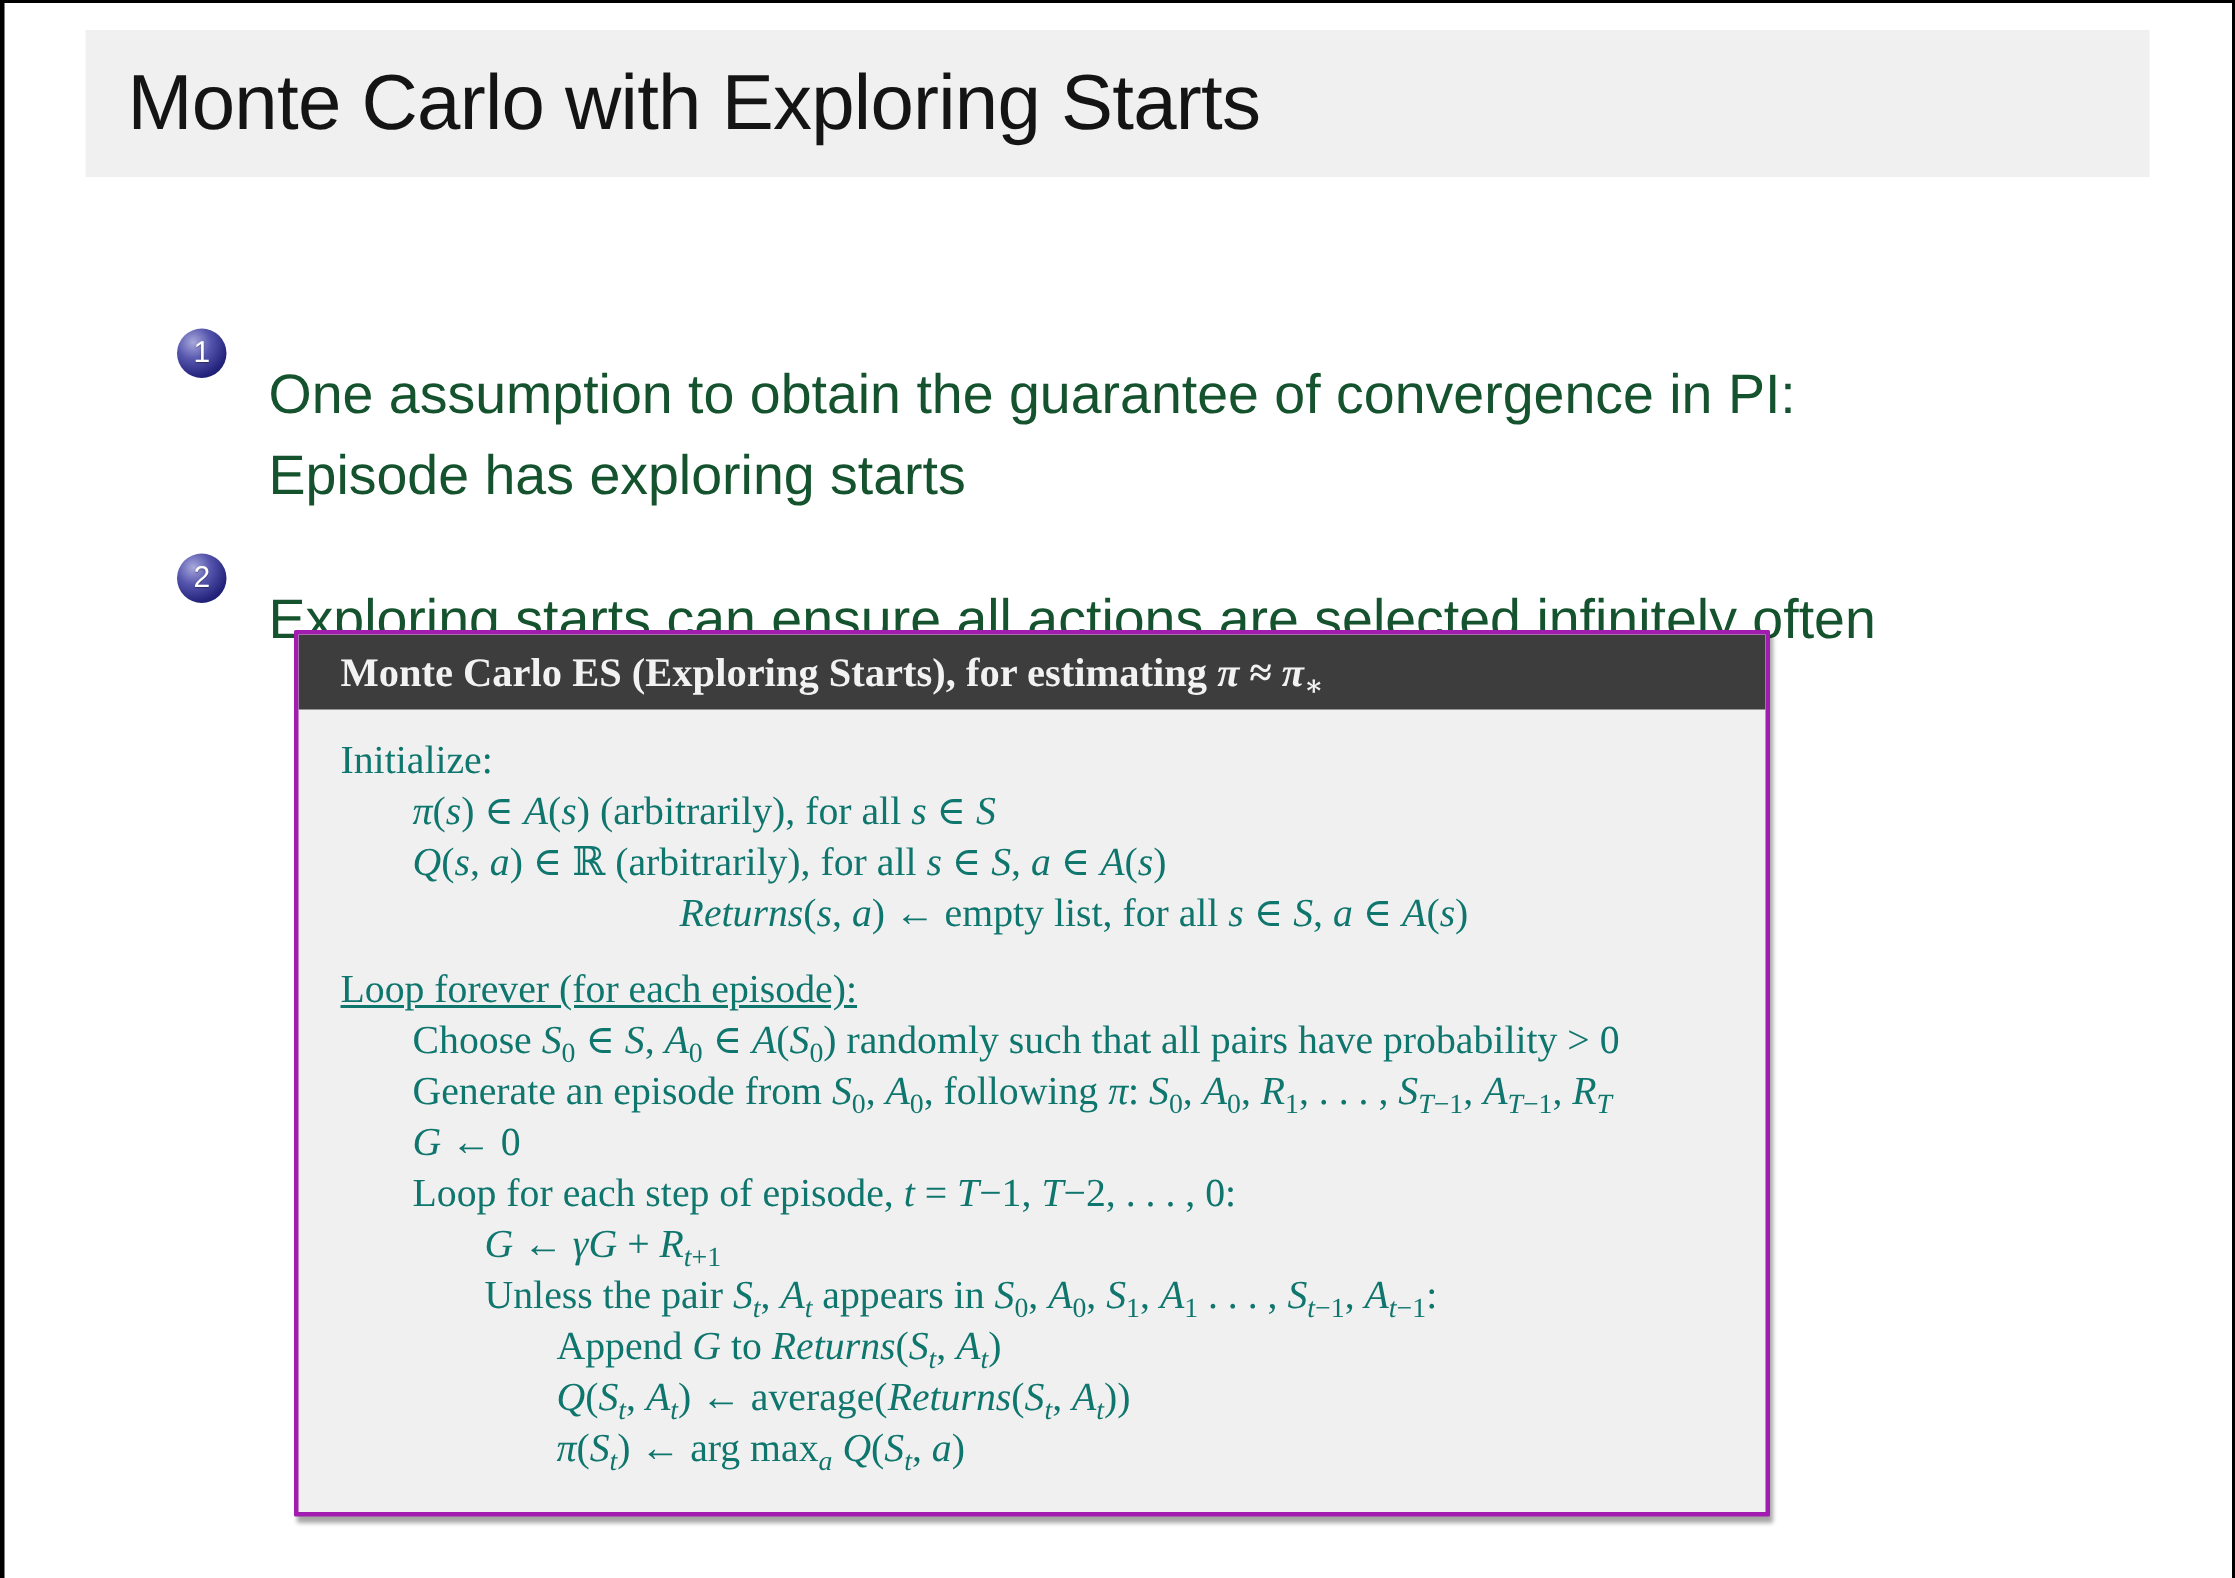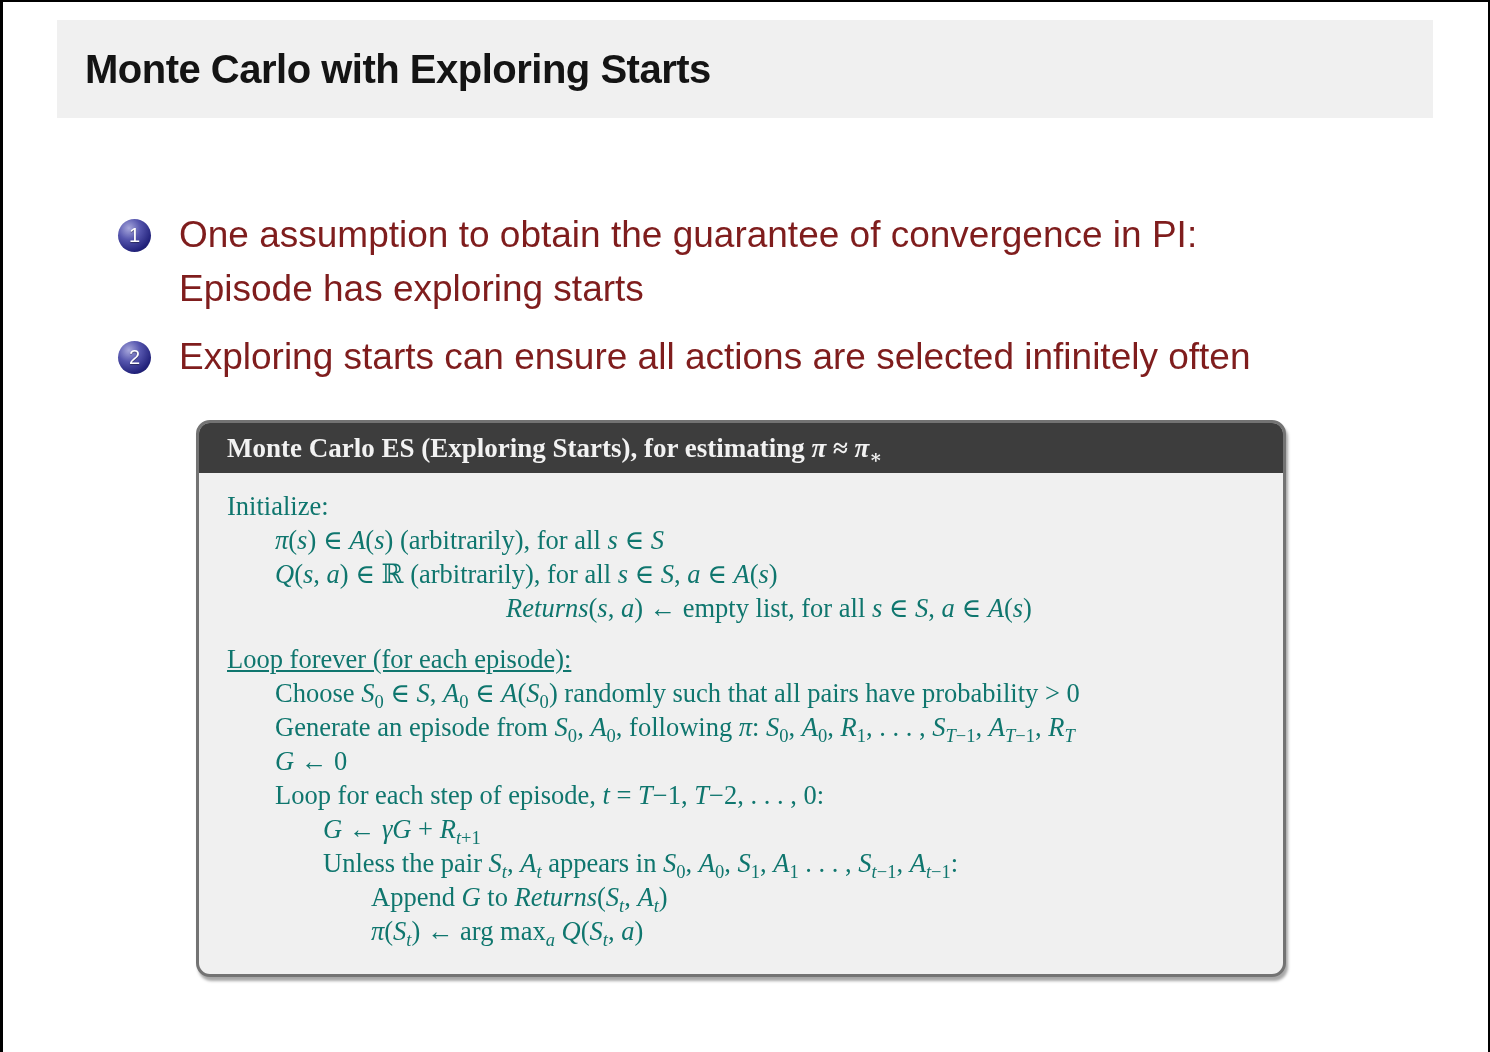--- a/index.html
+++ b/index.html
@@ -20,22 +20,22 @@
   }
   
   .titlebar {
     position: absolute;
     left: 57px; top: 20px; right: 57px; height: 98px;
     background: #f0f0f0;
     display: flex; align-items: center;
   }
   .titlebar .title-text {
     margin-left: 28px;
-    font-size: 40px;
-    font-weight: 700;
+    font-size: 52px;
+    font-weight: 400;
     color: #141414;
     letter-spacing: -0.5px;
     white-space: nowrap;
   }
   
   .bullets {
     position: absolute;
     left: 118px; top: 208px; right: 30px;
   }
   .bullet-item { display: flex; align-items: flex-start; }
@@ -47,31 +47,32 @@
     border-radius: 50%;
     background: radial-gradient(circle at 33% 28%, #a8a8dc 0%, #5656ae 35%, #23237c 72%, #12124e 100%);
     color: #ffffff;
     font-size: 20px;
     display: flex; align-items: center; justify-content: center;
     text-shadow: 0 1px 1px rgba(0,0,0,0.4);
   }
   .bullet-text {
     font-size: 37px;
     line-height: 54px;
-    color: #7f1d1d;
+    color: #14532d;
     white-space: pre-line;
+    margin-top: 28px;
   }
   
   .algo-box {
     position: absolute;
     left: 196px; top: 420px;
-    width: 1090px;
+    width: 984px;
     box-sizing: border-box;
-    border: 3px solid #737373;
-    border-radius: 14px;
+    border: 3px solid #a21caf;
+    border-radius: 1px;
     background: #f0f0f0;
     box-shadow: 2px 4px 3px rgba(0,0,0,0.35);
     overflow: hidden;
   }
   .algo-header {
     background: #3d3d3d;
     color: #f2f2f2;
     font-family: "Liberation Serif", "DejaVu Serif", "DejaVu Sans", serif;
     font-weight: bold;
     font-size: 27px;
@@ -119,15 +120,16 @@
       <div class="algo-line" style="padding-left: 48px;"><i>Q</i>(<i>s</i>, <i>a</i>) ∈ ℝ (arbitrarily), for all <i>s</i> ∈ <i>S</i>, <i>a</i> ∈ <i>A</i>(<i>s</i>)</div>
       <div class="algo-line" style="padding-left: 48px; text-align: center;"><i>Returns</i>(<i>s</i>, <i>a</i>) ← empty list, for all <i>s</i> ∈ <i>S</i>, <i>a</i> ∈ <i>A</i>(<i>s</i>)</div>
       <div class="algo-line gap" style="padding-left: 0px; text-decoration: underline;">Loop forever (for each episode):</div>
       <div class="algo-line" style="padding-left: 48px;">Choose <i>S</i><sub>0</sub> ∈ <i>S</i>, <i>A</i><sub>0</sub> ∈ <i>A</i>(<i>S</i><sub>0</sub>) randomly such that all pairs have probability &gt; 0</div>
       <div class="algo-line" style="padding-left: 48px;">Generate an episode from <i>S</i><sub>0</sub>, <i>A</i><sub>0</sub>, following <i>π</i>: <i>S</i><sub>0</sub>, <i>A</i><sub>0</sub>, <i>R</i><sub>1</sub>, . . . , <i>S</i><sub><i>T</i>−1</sub>, <i>A</i><sub><i>T</i>−1</sub>, <i>R</i><sub><i>T</i></sub></div>
       <div class="algo-line" style="padding-left: 48px;"><i>G</i> ← 0</div>
       <div class="algo-line" style="padding-left: 48px;">Loop for each step of episode, <i>t</i> = <i>T</i>−1, <i>T</i>−2, . . . , 0:</div>
       <div class="algo-line" style="padding-left: 96px;"><i>G</i> ← <i>γG</i> + <i>R</i><sub><i>t</i>+1</sub></div>
       <div class="algo-line" style="padding-left: 96px;">Unless the pair <i>S</i><sub><i>t</i></sub>, <i>A</i><sub><i>t</i></sub> appears in <i>S</i><sub>0</sub>, <i>A</i><sub>0</sub>, <i>S</i><sub>1</sub>, <i>A</i><sub>1</sub> . . . , <i>S</i><sub><i>t</i>−1</sub>, <i>A</i><sub><i>t</i>−1</sub>:</div>
       <div class="algo-line" style="padding-left: 144px;">Append <i>G</i> to <i>Returns</i>(<i>S</i><sub><i>t</i></sub>, <i>A</i><sub><i>t</i></sub>)</div>
+      <div class="algo-line" style="padding-left: 144px;"><i>Q</i>(<i>S</i><sub><i>t</i></sub>, <i>A</i><sub><i>t</i></sub>) ← average(<i>Returns</i>(<i>S</i><sub><i>t</i></sub>, <i>A</i><sub><i>t</i></sub>))</div>
       <div class="algo-line" style="padding-left: 144px;"><i>π</i>(<i>S</i><sub><i>t</i></sub>) ← arg max<sub><i>a</i></sub> <i>Q</i>(<i>S</i><sub><i>t</i></sub>, <i>a</i>)</div>
     </div>
 </div>
 
 </body></html>

